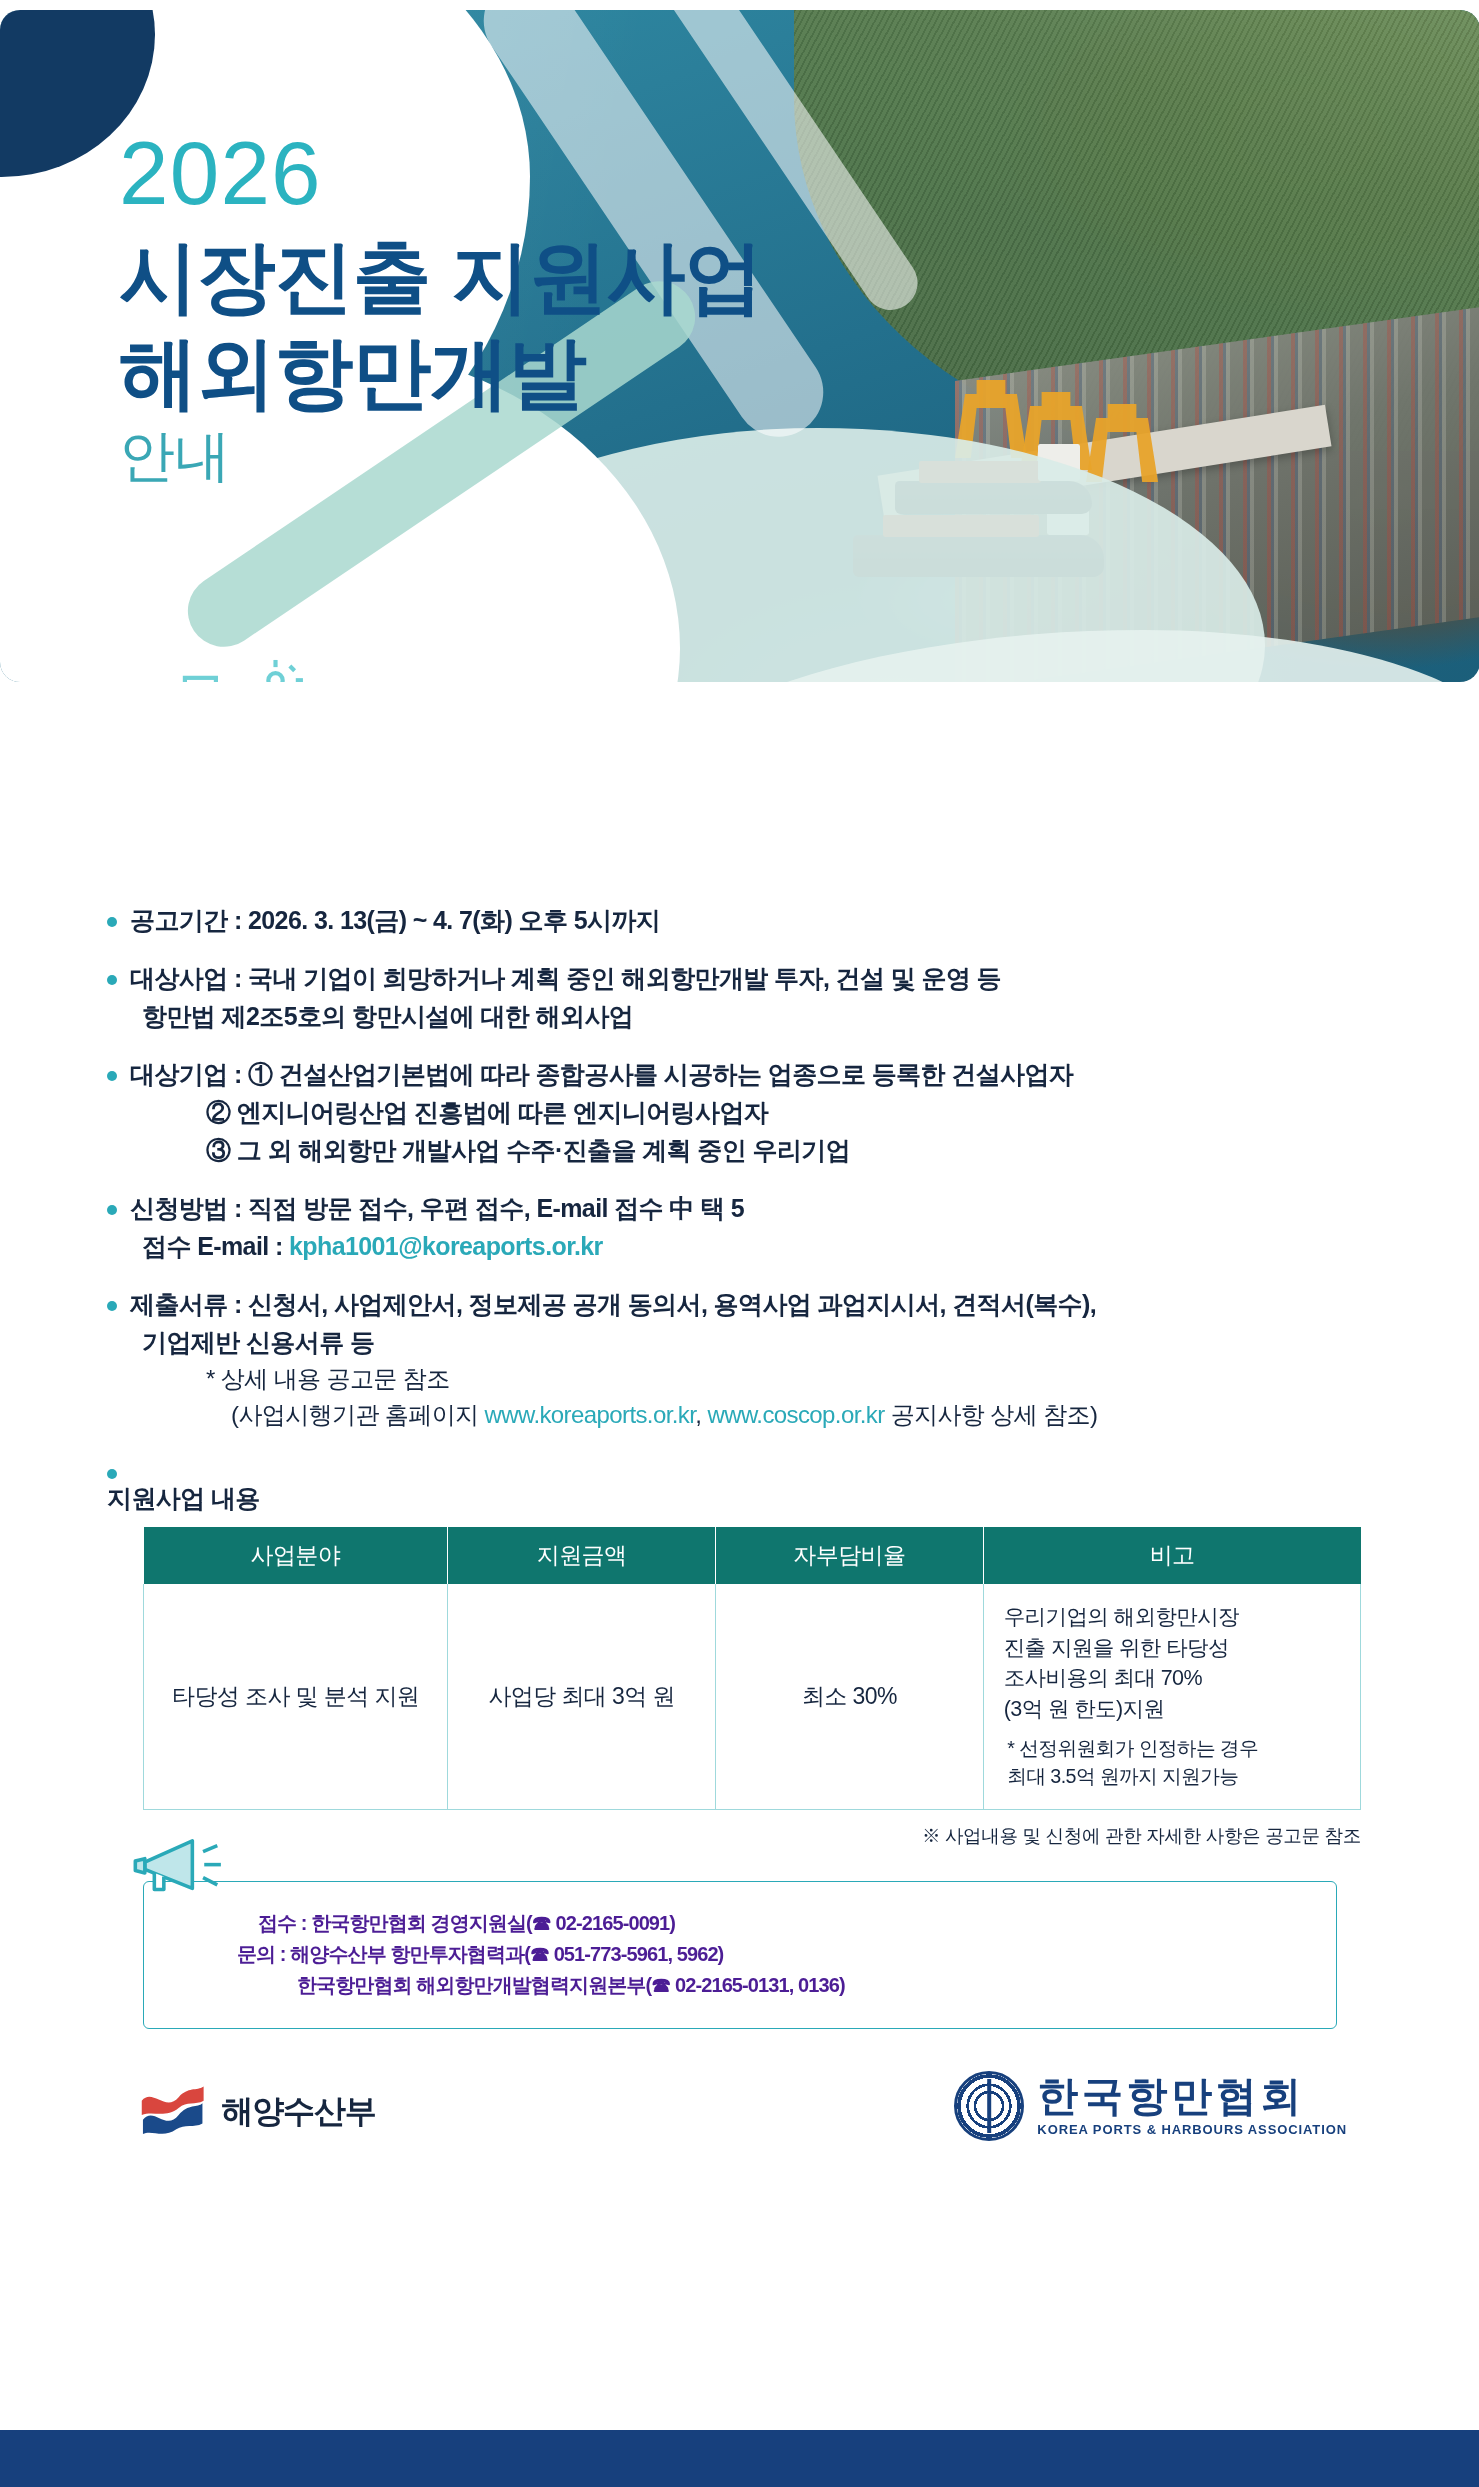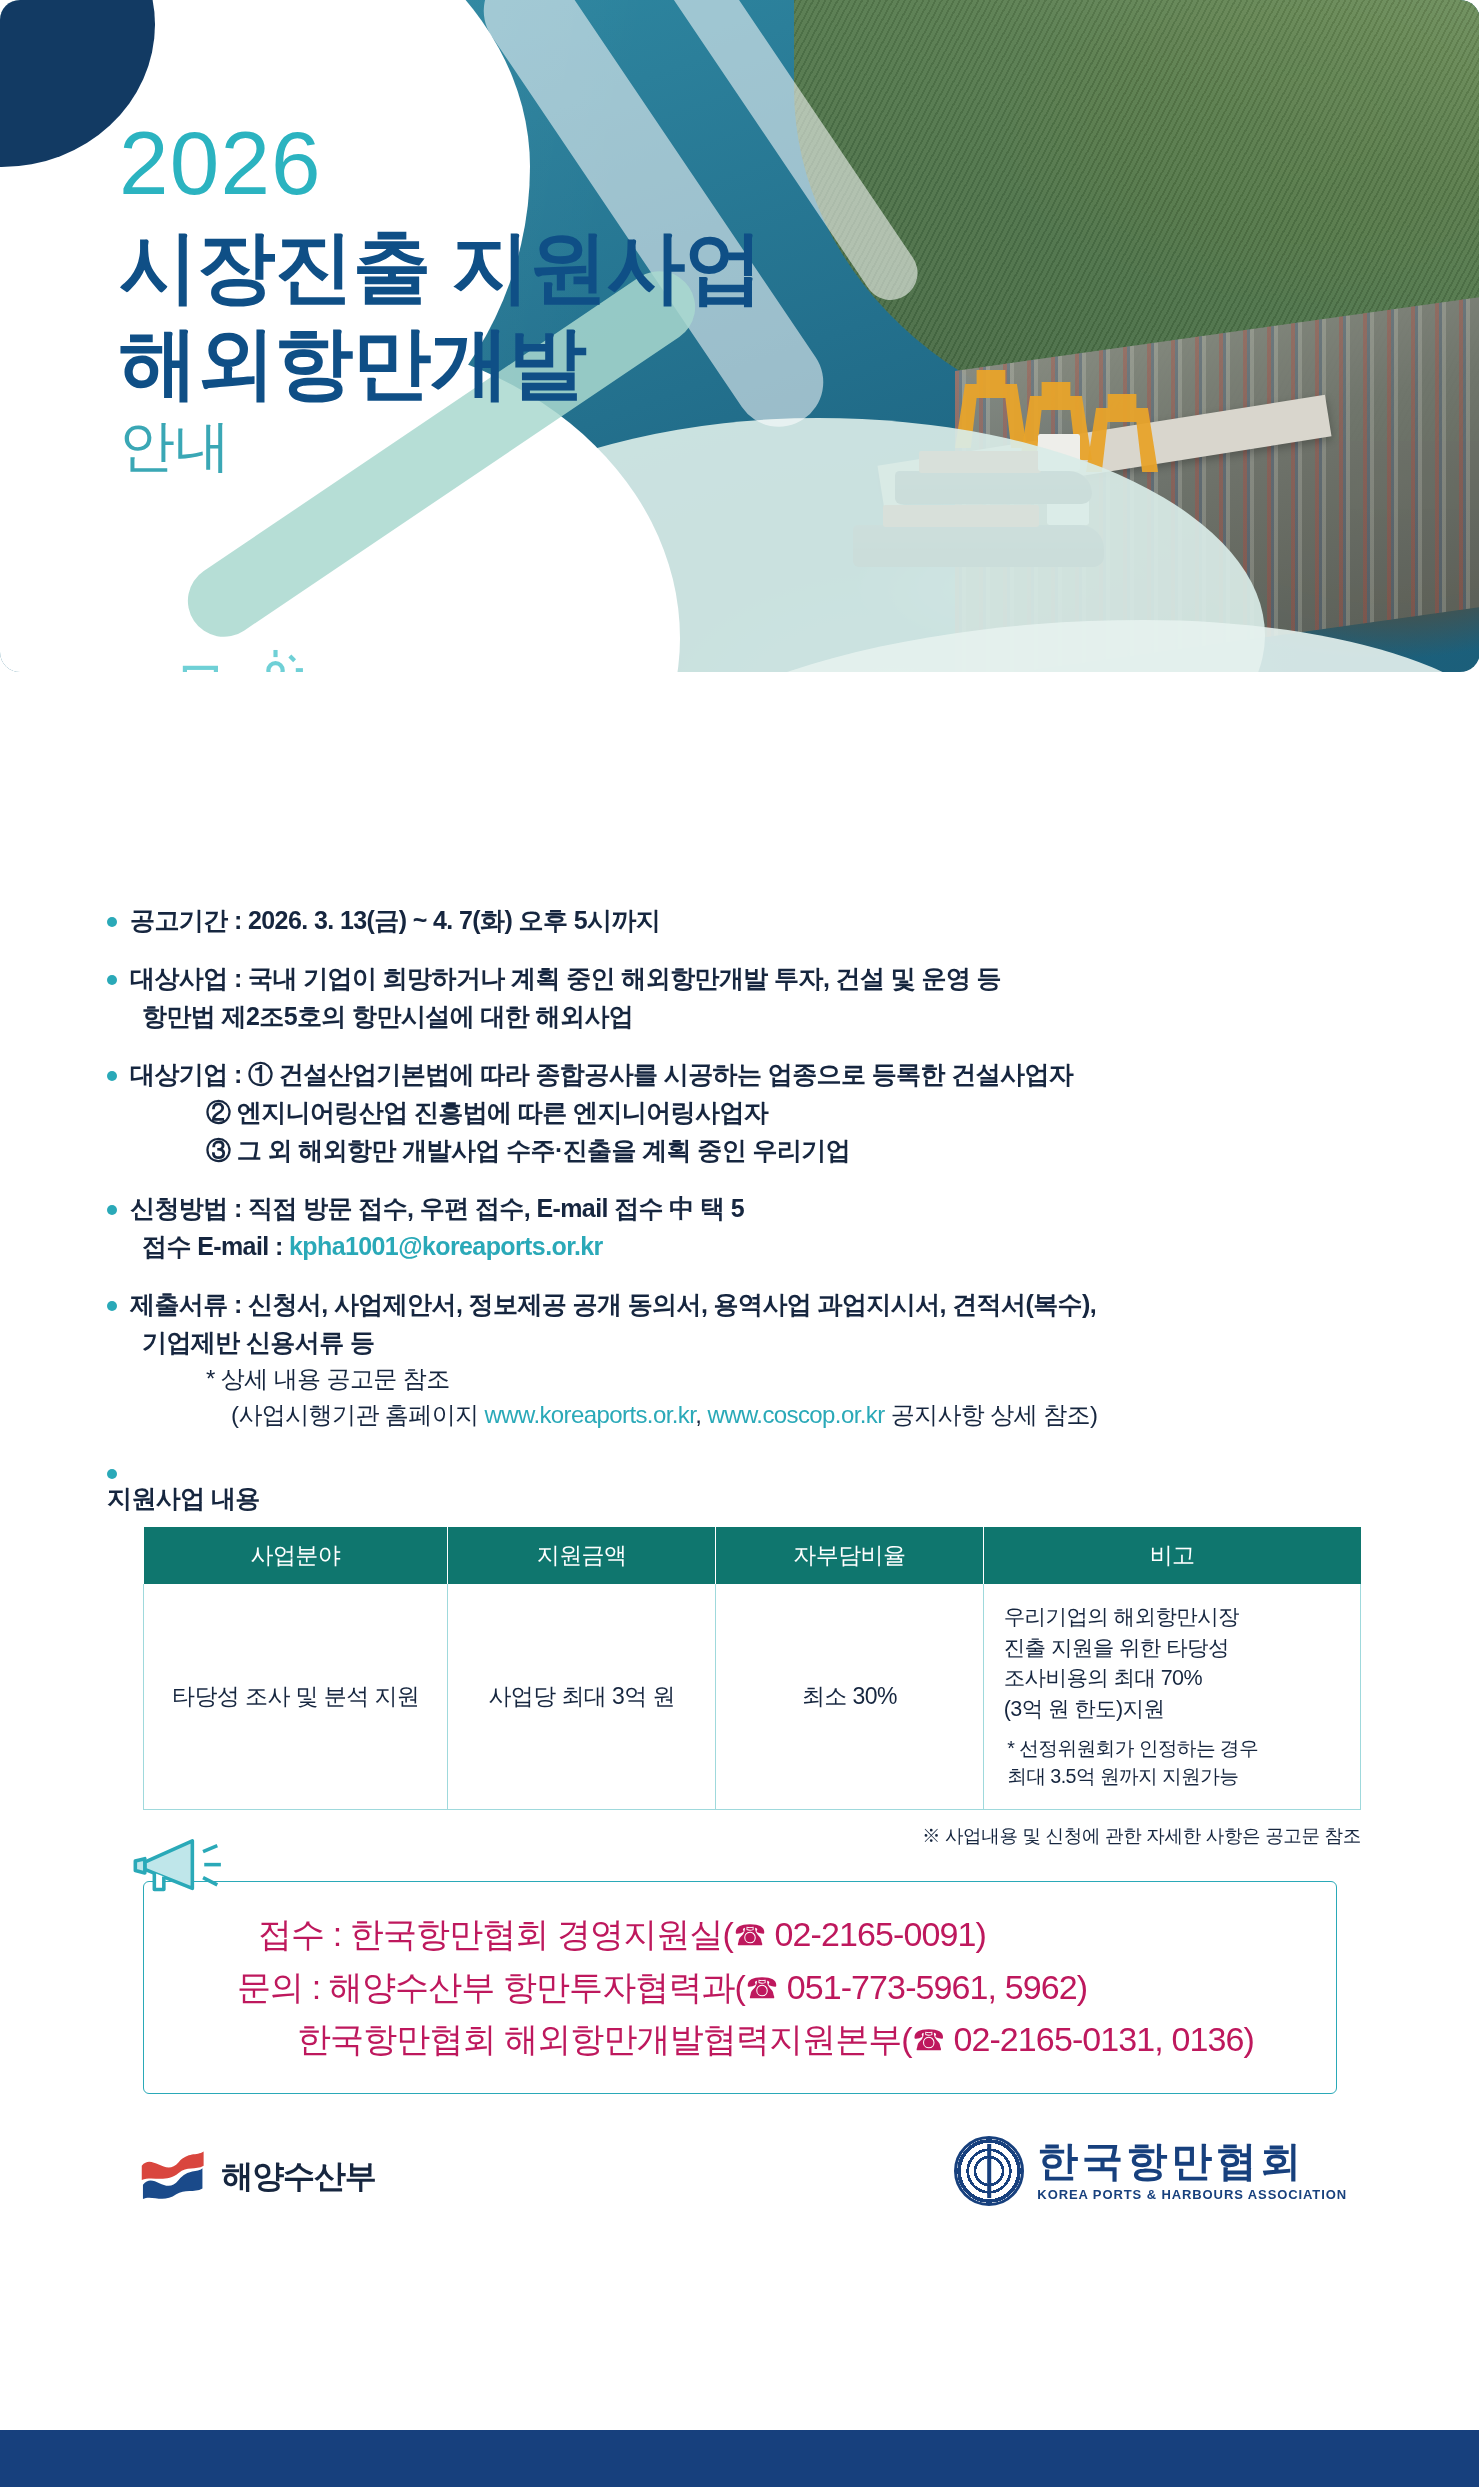--- a/index.html
+++ b/index.html
@@ -15,21 +15,21 @@
     position: relative;
     width: 1480px;
     height: 2487px;
     overflow: hidden;
     background: #ffffff;
   }
 
   
   .hero {
     position: absolute;
-    left: 0; top: 0;
+    left: 0; top: 10px;
     width: 1480px;
     height: 672px;
     overflow: hidden;
     background: #ffffff;
     border-radius: 20px;
   }
   
   .photo {
     position: absolute;
     left: 0; top: 0;
@@ -288,23 +288,23 @@
     border: 1.8px solid #2aa9b8;
     border-radius: 6px;
     padding: 26px 36px 27.4px 36px;
   }
   .megaphone {
     position: absolute;
     left: -16.7px; top: -51px;
     width: 101px; height: 72px;
   }
   .contact-line {
-    font-size: 34px;
-    font-weight: 400;
-    color: #be185d;
+    font-size: 20px;
+    font-weight: 700;
+    color: #4c1d95;
     line-height: 1.55;
     letter-spacing: -0.9px;
   }
   .contact-line.l1 { padding-left: 78px; }
   .contact-line.l2 { padding-left: 57px; }
   .contact-line.l3 { padding-left: 117px; }
 
   
   .logos {
     position: relative;

